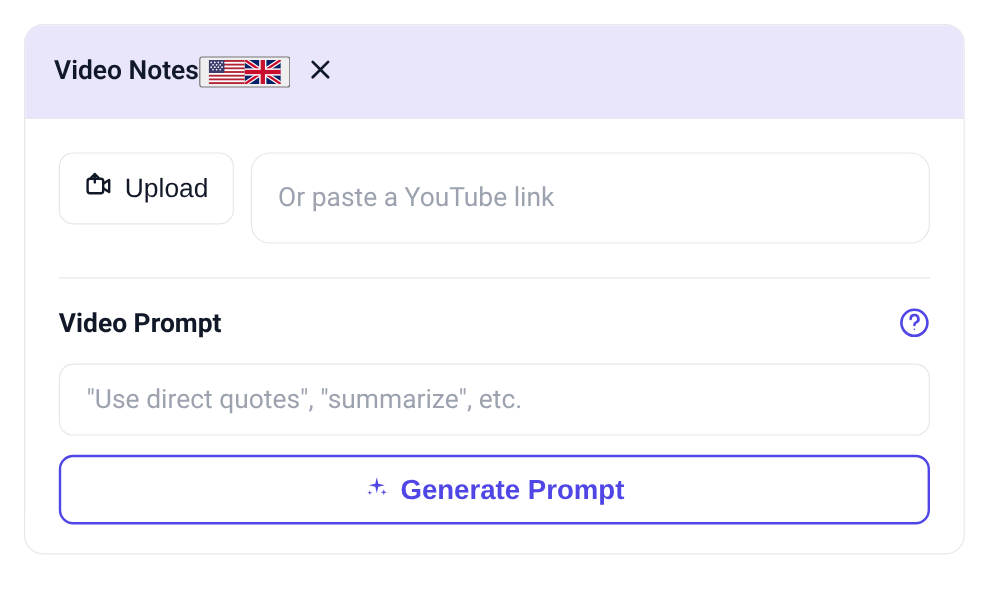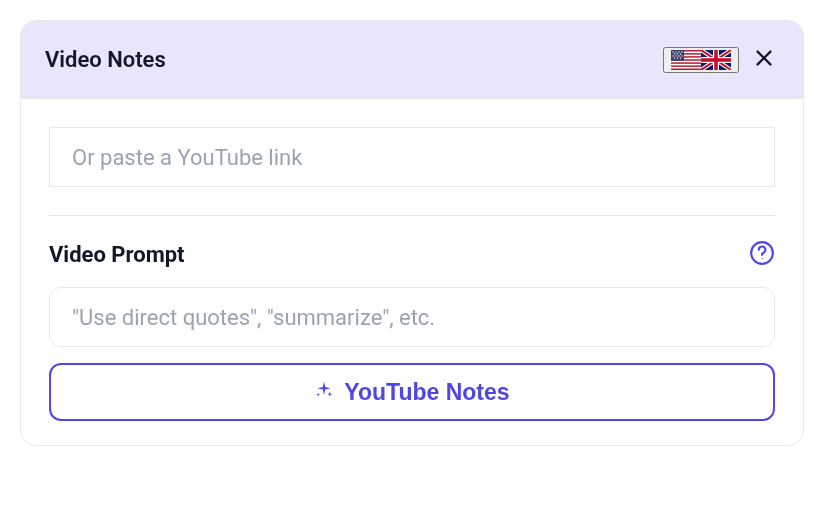--- a/index.html
+++ b/index.html
@@ -20,21 +20,21 @@
     background: #ffffff;
   }
 
   .card-header {
     background: #e9e6fb;
     border-bottom: 1px solid #e5e7eb;
     padding: 0 24px;
     height: 78px;
     display: flex;
     align-items: center;
-    justify-content: space-between;
+    justify-content: flex-start;
   }
 
   .card-title {
     font-size: 22px;
     font-weight: 600;
     color: #111827;
   }
 
   .header-right {
     display: flex;
@@ -82,23 +82,23 @@
     border-radius: 12px;
     background: #ffffff;
     font-size: 22px;
     font-weight: 500;
     color: #111827;
     cursor: pointer;
   }
 
   .yt-input {
     flex: 1;
-    height: 60px;
-    border: 1px solid #e5e7eb;
-    border-radius: 1px;
+    height: 76px;
+    border: 1px solid #e5e7eb;
+    border-radius: 16px;
     padding: 0 22px;
     font-size: 22px;
     color: #111827;
     outline: none;
     font-family: inherit;
   }
   .yt-input::placeholder { color: #9ca3af; }
 
   .divider {
     height: 1px;
@@ -216,20 +216,30 @@
             <line x1="19" y1="5" x2="5" y2="19"></line>
           </svg>
         </span>
       </button>
     </div>
   </div>
 
   <div class="card-body">
 
     <div class="input-row">
+      <button class="upload-btn">
+        <span>
+          <svg width="24" height="24" viewBox="0 0 24 24" fill="none" stroke="#111827" stroke-width="2" stroke-linecap="round" stroke-linejoin="round">
+            <rect x="3" y="7" width="13" height="12" rx="2"></rect>
+            <path d="M16 11 L21 8 V18 L16 15"></path>
+            <path d="M9 3 L9 10 M6 6 L9 3 L12 6"></path>
+          </svg>
+        </span>
+        <span>Upload</span>
+      </button>
       <input class="yt-input" type="text" placeholder="Or paste a YouTube link" style="">
     </div>
 
     <div class="divider"></div>
 
     <div class="section-head">
       <div class="section-title">Video Prompt</div>
       <button class="help-btn" aria-label="Help">
         <span>
           <svg width="26" height="26" viewBox="0 0 24 24" fill="none" stroke="#4f46e5" stroke-width="2" stroke-linecap="round" stroke-linejoin="round">
@@ -244,17 +254,17 @@
     <input class="prompt-input" type="text" placeholder="&quot;Use direct quotes&quot;, &quot;summarize&quot;, etc." style="">
 
     <button class="generate-btn">
       <span>
         <svg width="20" height="20" viewBox="0 0 24 24" fill="#4f46e5">
           <path d="M12 2 L13.5 8.5 L20 10 L13.5 11.5 L12 18 L10.5 11.5 L4 10 L10.5 8.5 Z"></path>
           <path d="M19 14 L19.7 16.3 L22 17 L19.7 17.7 L19 20 L18.3 17.7 L16 17 L18.3 16.3 Z"></path>
           <path d="M5 15 L5.6 17 L7.5 17.5 L5.6 18 L5 20 L4.4 18 L2.5 17.5 L4.4 17 Z"></path>
         </svg>
       </span>
-      <span>YouTube Notes</span>
+      <span>Generate Prompt</span>
     </button>
 
   </div>
 </div>
 
 </body></html>

